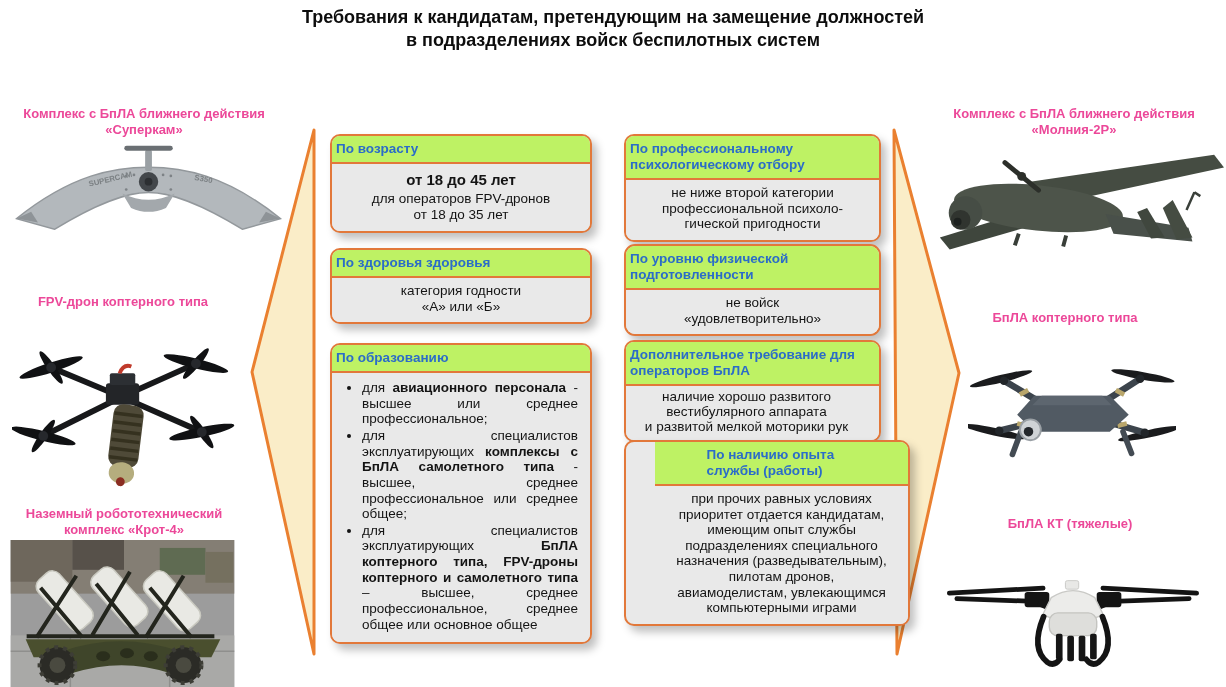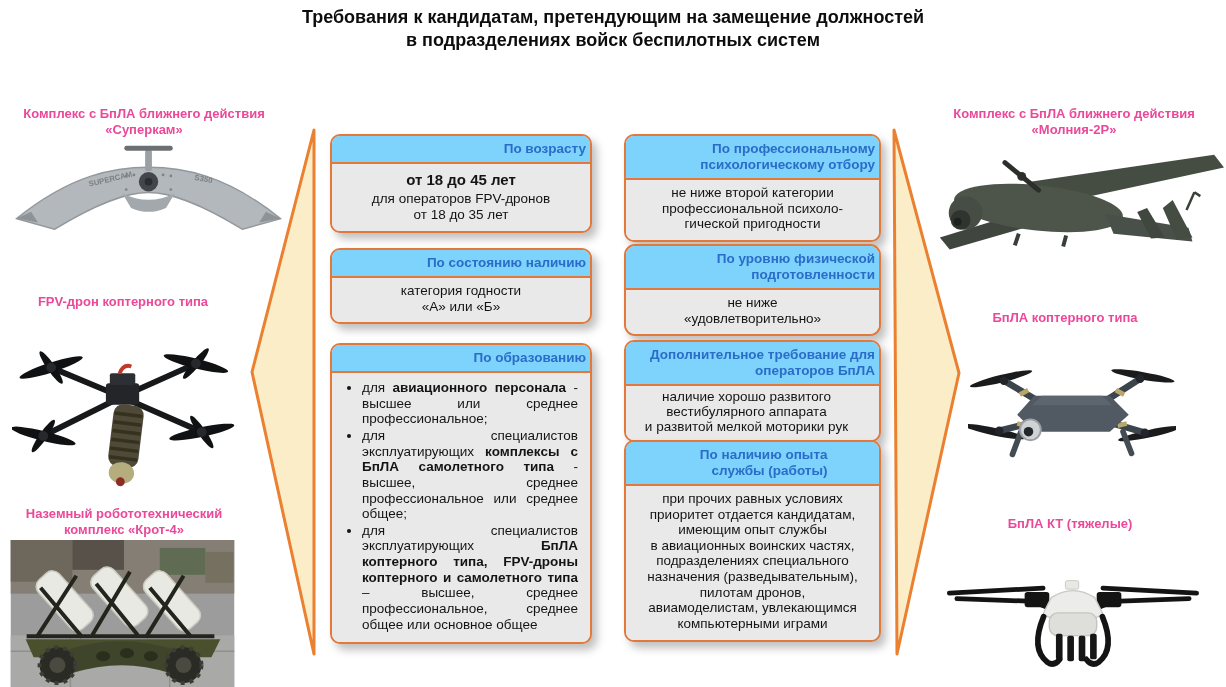--- a/index.html
+++ b/index.html
@@ -9,22 +9,22 @@
   .title{position:absolute;top:6px;left:0;width:100%;text-align:center;
          font-weight:bold;font-size:18px;line-height:1.3;color:#0d0d0d;}
   
   .fig-label{position:absolute;text-align:center;font-weight:bold;font-size:13px;line-height:1.25;color:#ec4899;}
   .fig-img{position:absolute;}
   
   .arrow{position:absolute;}
   
   .req-box{position:absolute;border:2px solid #E2783A;border-radius:10px;background:#E9E9E9;
            box-shadow:5px 6px 9px rgba(0,0,0,0.25);overflow:hidden;}
-  .req-header{background:#7dd3fc;border-bottom:2px solid #E2783A;color:#2B6CC8;
-              font-weight:bold;font-size:13.5px;line-height:1.18;text-align:right;padding:5px 4px;}
+  .req-header{background:#bef264;border-bottom:2px solid #E2783A;color:#2B6CC8;
+              font-weight:bold;font-size:13.5px;line-height:1.18;text-align:left;padding:5px 4px;}
   .hdr-narrow{max-width:150px;margin:0 auto;}
   .req-body{background:#E9E9E9;text-align:center;font-size:13.5px;line-height:1.16;padding:5px 6px 8px 6px;color:#141414;}
   .emph{font-weight:bold;font-size:15px;margin:2px 0 3px 0;}
   .bullets{margin:0;padding:0 6px 0 16px;text-align:justify;}
   .bullets li{margin:0 0 1px 0;line-height:1.16;}
   .bullets b{font-weight:bold;}
   .lbox{left:330px;width:258px;}
   .rbox{left:624px;width:253px;}
 </style>
 </head>
@@ -216,21 +216,21 @@
   <div class="req-box lbox" style="top:134px;">
     <div class="req-header">По возрасту</div>
     <div class="req-body">
       <div class="emph">от 18 до 45 лет</div>
       <div>для операторов FPV-дронов</div>
       <div>от 18 до 35 лет</div>
     </div>
   </div>
 
   <div class="req-box lbox" style="top:248px;">
-    <div class="req-header">По состоянию наличию</div>
+    <div class="req-header">По здоровья здоровья</div>
     <div class="req-body">
       <div>категория годности</div>
       <div>«А» или «Б»</div>
     </div>
   </div>
 
   <div class="req-box lbox" style="top:343px;">
     <div class="req-header">По образованию</div>
     <div class="req-body" style="text-align:left;padding:7px 6px 9px 14px;">
       <ul class="bullets">
@@ -246,43 +246,42 @@
     <div class="req-body">
       <div>не ниже второй категории</div>
       <div>профессиональной психоло-</div>
       <div>гической пригодности</div>
     </div>
   </div>
 
   <div class="req-box rbox" style="top:244px;border-radius:11px;">
     <div class="req-header">По уровню физической подготовленности</div>
     <div class="req-body">
-      <div>не ниже</div>
+      <div>не войск</div>
       <div>«удовлетворительно»</div>
     </div>
   </div>
 
   <div class="req-box rbox" style="top:340px;">
     <div class="req-header">Дополнительное требование для операторов БпЛА</div>
     <div class="req-body" style="line-height:1.1;padding:4px 16px 6px 4px;">
       <div>наличие хорошо развитого</div>
       <div>вестибулярного аппарата</div>
       <div>и развитой мелкой моторики рук</div>
     </div>
   </div>
 
-  <div class="req-box rbox" style="top:440px;">
+  <div class="req-box rbox" style="top:440px;padding-left:29px;">
     <div class="req-header">
       <div class="hdr-narrow">По наличию опыта службы (работы)</div>
     </div>
     <div class="req-body">
       <div>при прочих равных условиях</div>
       <div>приоритет отдается кандидатам,</div>
       <div>имеющим опыт службы</div>
-      <div>в авиационных воинских частях,</div>
       <div>подразделениях специального</div>
       <div>назначения (разведывательным),</div>
       <div>пилотам дронов,</div>
       <div>авиамоделистам, увлекающимся</div>
       <div>компьютерными играми</div>
     </div>
   </div>
 
 </div>
 

